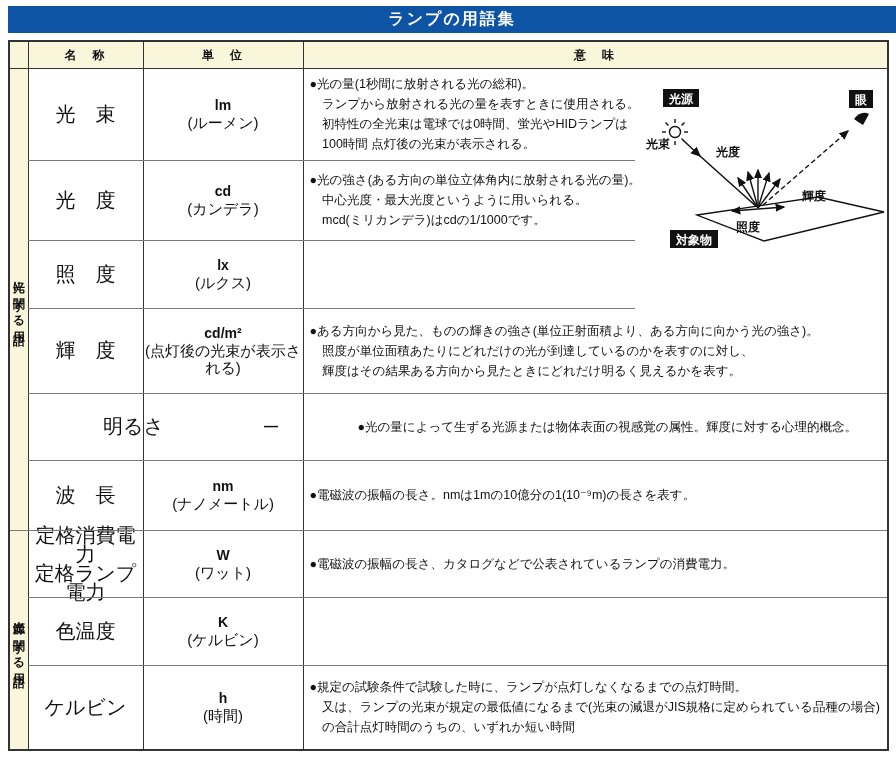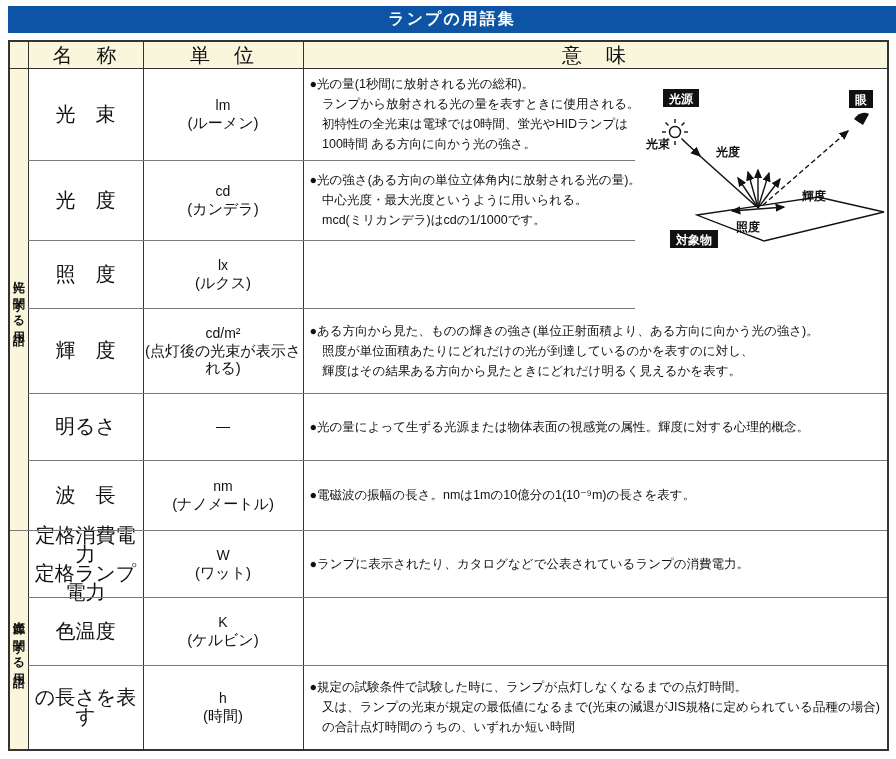--- a/index.html
+++ b/index.html
@@ -4,37 +4,37 @@
 <style>
   html,body{margin:0;padding:0;background:#ffffff;}
   .page{position:relative;width:896px;height:759px;background:#ffffff;overflow:hidden;
         font-family:"Liberation Sans","DejaVu Sans",sans-serif;color:#111;}
   .titlebar{position:absolute;left:8px;top:6px;width:888px;height:27px;background:#0d55a4;
             display:flex;align-items:center;justify-content:center;}
   .titlebar span{color:#fff;font-size:16px;font-weight:bold;letter-spacing:2px;}
   .tbl{position:absolute;left:8px;top:40px;width:877px;height:707px;border:2px solid #333;background:#fff;}
   .cell{position:absolute;display:flex;align-items:center;justify-content:center;text-align:center;}
   .cream{background:#faf6dc;}
-  .hdr{font-size:20px;font-weight:normal;letter-spacing:2px;}
+  .hdr{font-size:12px;font-weight:bold;letter-spacing:2px;}
   
   .cat{writing-mode:vertical-rl;font-size:12px;font-weight:bold;letter-spacing:2px;line-height:18px;}
   
   .c-cat{left:0;width:18px;}
   .c-name{left:18px;width:115px;}
   .c-unit{left:133px;width:160px;}
   .c-mean{left:293px;width:584px;}
   
   .rh{top:0;height:26px;}
   
   .r0{top:26px;height:92px;}  .r1{top:118px;height:80px;} .r2{top:198px;height:68px;}
-  .r3{top:266px;height:85px;} .r4{top:351px;height:67px;} .r5{top:418px;height:70px;}
+  .r3{top:266px;height:85px;} .r4{top:351px;height:67px;margin-left:48px;} .r5{top:418px;height:70px;}
   .r6{top:488px;height:67px;} .r7{top:555px;height:68px;} .r8{top:623px;height:84px;}
   .name{font-size:20px;white-space:pre-line;line-height:19px;}
   .unit{flex-direction:column;line-height:17px;}
-  .unit .u-sym{font-size:14px;}
+  .unit .u-sym{font-size:14px;font-weight:bold;}
   .unit .u-kana{font-size:15px;}
   .mean{justify-content:flex-start;text-align:left;}
   .mean p{margin:0;padding:0 4px 0 7px;font-size:12.5px;line-height:20px;white-space:pre-line;
           text-indent:-12.5px;padding-left:19px;}
   .mean.narrow{width:344px;}
   
   .vline{position:absolute;top:0;width:1px;height:707px;background:#333;}
   .hline{position:absolute;height:1px;background:#7a7a7a;}
   .hdark{background:#333;}
   .diagram{position:absolute;left:627px;top:26px;}
@@ -60,21 +60,21 @@
 
     <div class="cell c-name r0 name">光　束</div>
     <div class="cell c-name r2 name">照　度</div>
     <div class="cell c-name r1 name">光　度</div>
     <div class="cell c-name r3 name">輝　度</div>
     <div class="cell c-name r4 name">明るさ</div>
     <div class="cell c-name r5 name">波　長</div>
     <div class="cell c-name r6 name">定格消費電力
 定格ランプ電力</div>
     <div class="cell c-name r7 name">色温度</div>
-    <div class="cell c-name r8 name">の長さを表す</div>
+    <div class="cell c-name r8 name">ケルビン</div>
 
     <div class="cell c-unit r0 unit">
       <span class="u-sym">lm</span>
       <span class="u-kana">(ルーメン)</span>
     </div>
     <div class="cell c-unit r1 unit">
       <span class="u-sym">cd</span>
       <span class="u-kana">(カンデラ)</span>
     </div>
     <div class="cell c-unit r2 unit">
@@ -102,40 +102,40 @@
     </div>
     <div class="cell c-unit r8 unit">
       <span class="u-sym">h</span>
       <span class="u-kana">(時間)</span>
     </div>
 
     <div class="cell c-mean r0 mean narrow">
         <p>●光の量(1秒間に放射される光の総和)。
 ランプから放射される光の量を表すときに使用される。
 初特性の全光束は電球では0時間、蛍光やHIDランプは
-100時間 ある方向に向かう光の強さ。</p>
+100時間 点灯後の光束が表示される。</p>
       </div>
     <div class="cell c-mean r1 mean narrow">
         <p>●光の強さ(ある方向の単位立体角内に放射される光の量)。
 中心光度・最大光度というように用いられる。
 mcd(ミリカンデラ)はcdの1/1000です。</p>
       </div>
     <div class="cell c-mean r4 mean">
         <p>●光の量によって生ずる光源または物体表面の視感覚の属性。輝度に対する心理的概念。</p>
       </div>
     <div class="cell c-mean r3 mean">
         <p>●ある方向から見た、ものの輝きの強さ(単位正射面積より、ある方向に向かう光の強さ)。
 照度が単位面積あたりにどれだけの光が到達しているのかを表すのに対し、
 輝度はその結果ある方向から見たときにどれだけ明るく見えるかを表す。</p>
       </div>
     <div class="cell c-mean r5 mean">
         <p>●電磁波の振幅の長さ。nmは1mの10億分の1(10⁻⁹m)の長さを表す。</p>
       </div>
     <div class="cell c-mean r6 mean">
-        <p>●ランプに表示されたり、カタログなどで公表されているランプの消費電力。</p>
+        <p>●電磁波の振幅の長さ、カタログなどで公表されているランプの消費電力。</p>
       </div>
     <div class="cell c-mean r8 mean">
         <p>●規定の試験条件で試験した時に、ランプが点灯しなくなるまでの点灯時間。
 又は、ランプの光束が規定の最低値になるまで(光束の減退がJIS規格に定められている品種の場合)
 の合計点灯時間のうちの、いずれか短い時間</p>
       </div>
 
     <div class="vline" style="left:18px;"></div>
     <div class="vline" style="left:133px;"></div>
     <div class="vline" style="left:293px;"></div>

